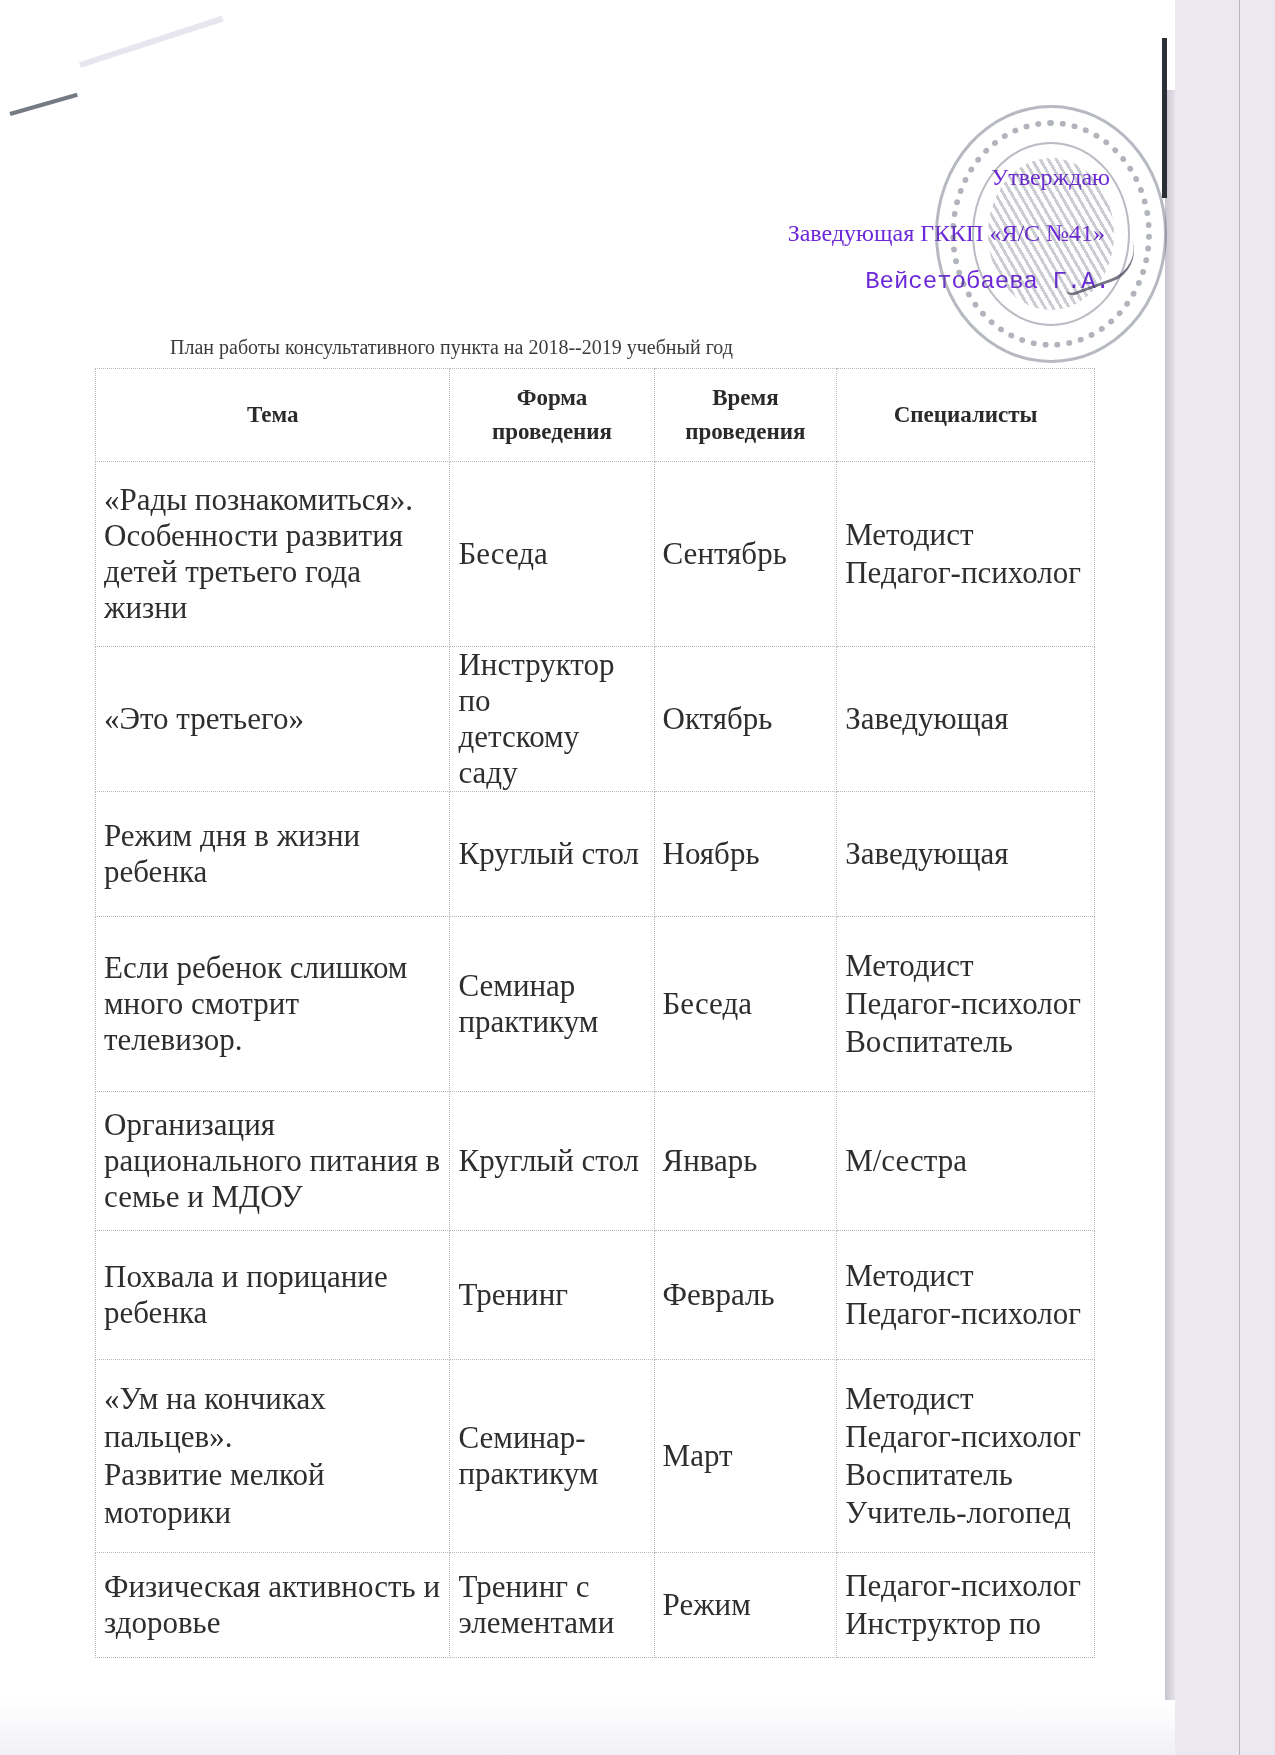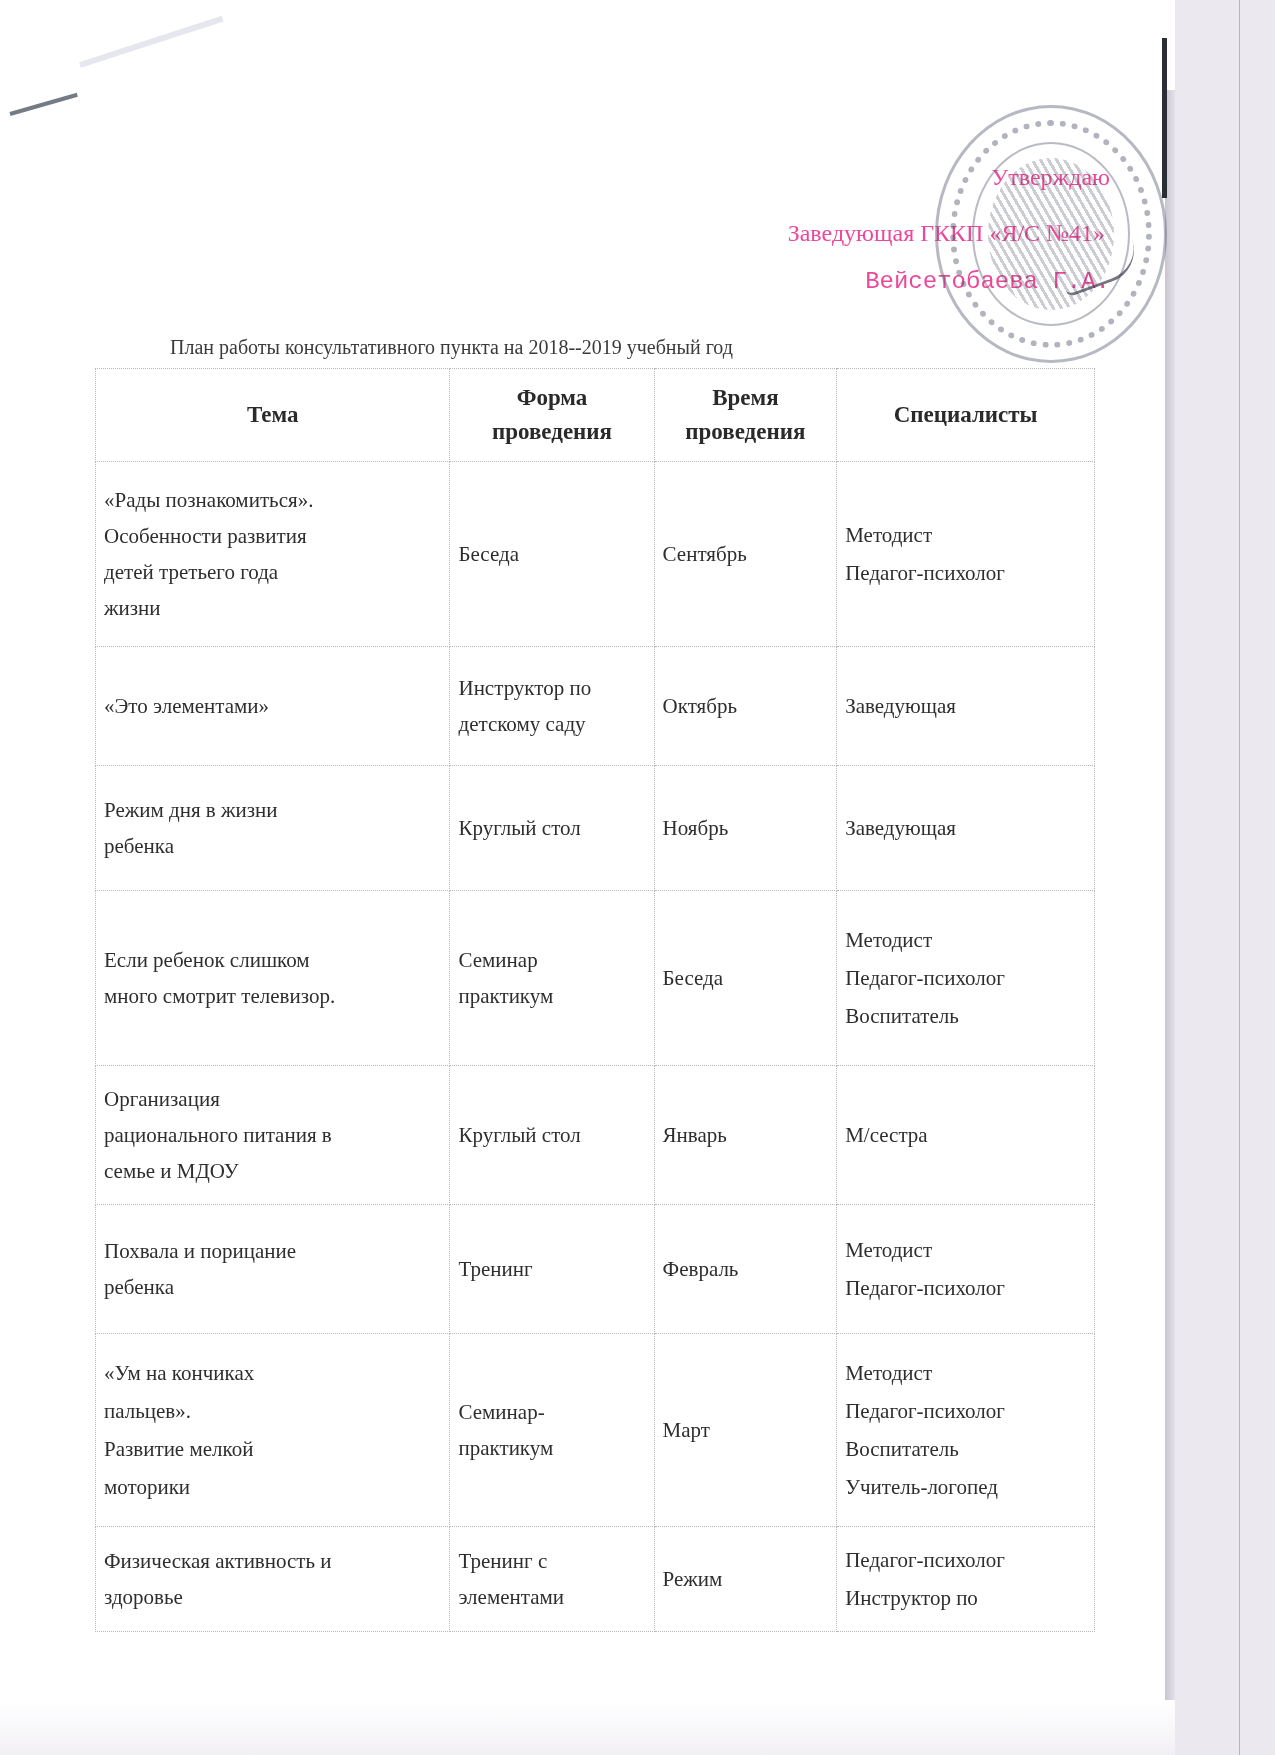--- a/index.html
+++ b/index.html
@@ -77,21 +77,21 @@
       height: 55px;
       background: linear-gradient(to bottom, #ffffff, #f2f0f5);
     }
 
     
     .approval {
       position: absolute;
       right: 150px;
       text-align: right;
       font-size: 24px;
-      color: #ec4899;
+      color: #6d28d9;
     }
     .approval-1 { top: 164px; right: 165px; }
     .approval-2 { top: 220px; right: 170px; }
     .approval-3 { top: 268px; right: 165px; font-family: Liberation Mono, monospace; }
 
     .plan-title {
       position: absolute;
       left: 170px;
       top: 336px;
       font-size: 20px;
@@ -146,21 +146,21 @@
       left: 95px;
       top: 368px;
       width: 1000px;
       border-collapse: collapse;
       table-layout: fixed;
     }
     .plan-table th, .plan-table td {
       border: 1px dotted #b8b8b8;
       vertical-align: middle;
       padding: 0 8px;
-      font-size: 21px;
+      font-size: 31px;
       line-height: 36px;
       text-align: left;
       color: #2e2e2e;
     }
     .plan-table th {
       font-weight: bold;
       text-align: center;
       height: 92px;
       color: #2a2a2a;
       font-size: 23px;
@@ -248,21 +248,21 @@
         <span class="cell-line">Сентябрь</span>
       </td>
       <td>
         <span class="spec-line">Методист</span>
         <span class="spec-line">Педагог-психолог</span>
       </td>
     </tr>
 
     <tr class="row-2">
       <td>
-        <span class="cell-line">«Это элементами»</span>
+        <span class="cell-line">«Это третьего»</span>
       </td>
       <td>
         <span class="cell-line">Инструктор по</span>
         <span class="cell-line">детскому саду</span>
       </td>
       <td>
         <span class="cell-line">Октябрь</span>
       </td>
       <td class="align-top">
         <span class="spec-line">Заведующая</span>

